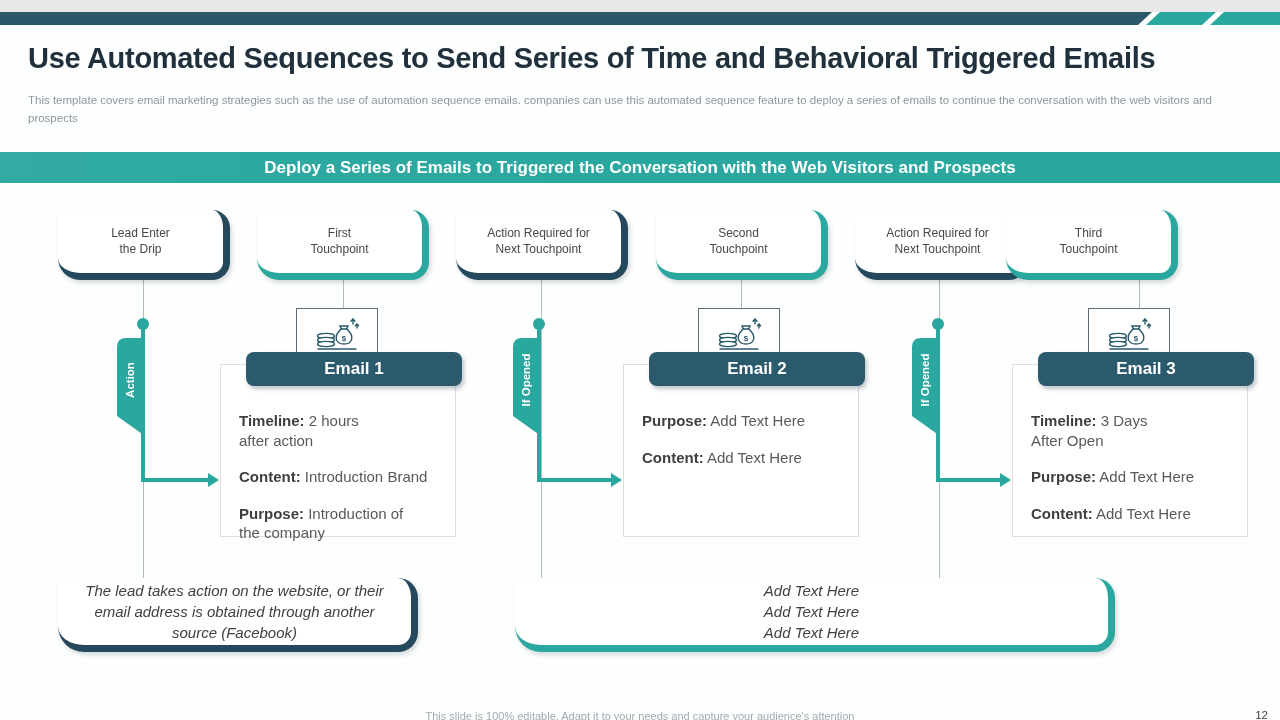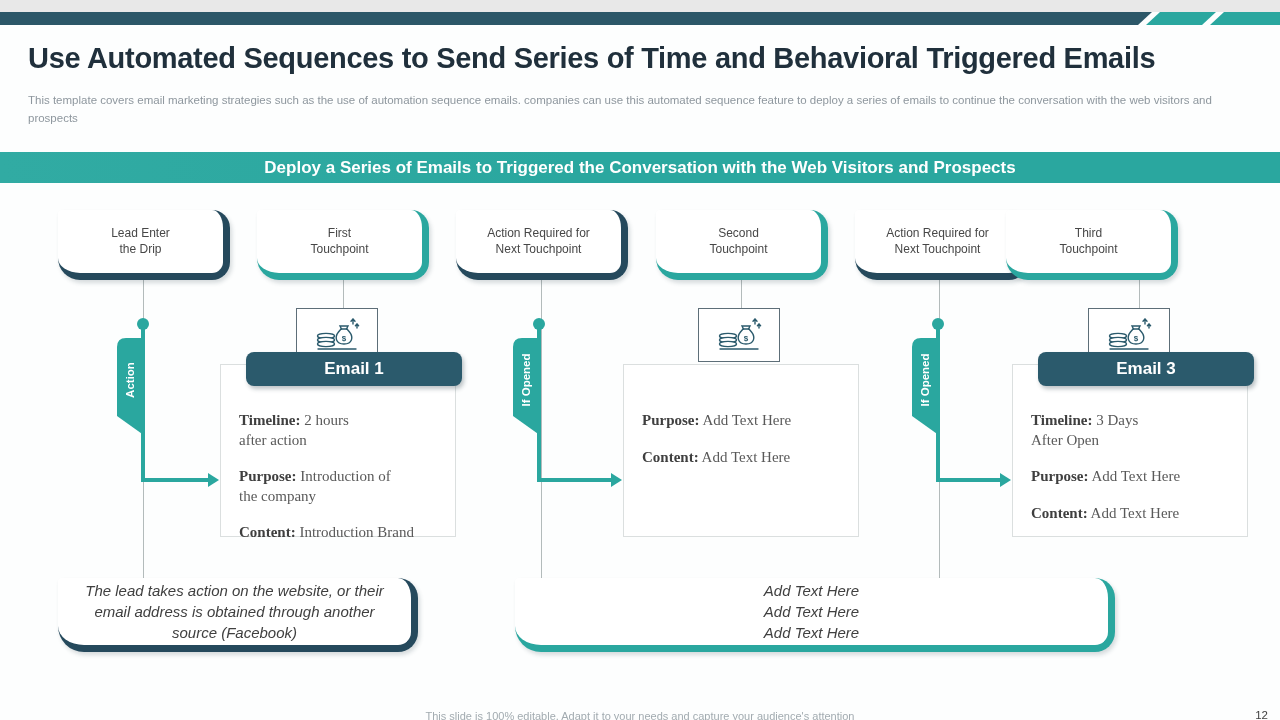--- a/index.html
+++ b/index.html
@@ -41,21 +41,21 @@
   .icon-box { position:absolute; top:296px; width:82px; height:54px;
     background:#ffffff; border:1px solid #5d6e78; display:flex;
     align-items:center; justify-content:center; z-index:2; }
   
   .email-header { position:absolute; top:340px; width:216px; height:34px;
     background:#2b5a6c; border-radius:8px; color:#ffffff; z-index:3;
     font-size:17px; font-weight:700; text-align:center; line-height:34px;
     box-shadow:2px 3px 4px rgba(40,60,70,0.3); }
   .email-card { position:absolute; top:352px; width:236px; height:173px;
     background:#ffffff; border:1px solid #dbdfdf; z-index:1;
-    padding:46px 10px 0 18px; display:flex; flex-direction:column; gap:17px;font-family:Liberation Serif, serif; }
+    padding:46px 10px 0 18px; display:flex; flex-direction:column; gap:17px; }
   .field { font-size:15px; color:#595959; line-height:1.3; }
   .field .lbl { font-weight:700; color:#3f3f3f; }
   .field .val { white-space:pre-line; }
   
   .tline-v { position:absolute; width:4px; background:#2aa79f; }
   .tline-h { position:absolute; height:4px; background:#2aa79f; }
   .dot { position:absolute; width:12px; height:12px; border-radius:50%; background:#2aa79f; }
   .arrow-r { position:absolute; width:0; height:0;
     border-left:11px solid #2aa79f; border-top:7px solid transparent; border-bottom:7px solid transparent; }
   .flag { position:absolute; width:28px; height:98px; }
@@ -179,30 +179,31 @@
   <div class="tline-h" style="left:936px; top:466px; width:64px;"></div>
   <div class="arrow-r" style="left:1000px; top:461px;"></div>
   <svg class="flag" style="left:912px; top:326px;" viewBox="0 0 28 98">
     <path d="M9 0 H28 V98 L0 78 V9 Q0 0 9 0 Z" fill="#2aa79f"></path>
   </svg>
   <div class="ribbon-label" style="left:880px; top:358px;">If Opened</div>
 
   <div class="email-card" style="left:220px;">
     <div class="field"><span class="lbl">Timeline:</span> <span class="val">2 hours
 after action</span></div>
+    <div class="field"><span class="lbl">Content:</span> <span class="val">Introduction Brand</span></div>
     <div class="field"><span class="lbl">Purpose:</span> <span class="val">Introduction of
 the company</span></div>
-    <div class="field"><span class="lbl">Content:</span> <span class="val">Introduction Brand</span></div>
   </div>
   <div class="email-header" style="left:246px;">Email 1</div>
 
   <div class="email-card" style="left:623px;">
     <div class="field"><span class="lbl">Purpose:</span> <span class="val">Add Text Here</span></div>
     <div class="field"><span class="lbl">Content:</span> <span class="val">Add Text Here</span></div>
   </div>
+  <div class="email-header" style="left:649px;">Email 2</div>
 
   <div class="email-card" style="left:1012px;">
     <div class="field"><span class="lbl">Timeline:</span> <span class="val">3 Days
 After Open</span></div>
     <div class="field"><span class="lbl">Purpose:</span> <span class="val">Add Text Here</span></div>
     <div class="field"><span class="lbl">Content:</span> <span class="val">Add Text Here</span></div>
   </div>
   <div class="email-header" style="left:1038px;">Email 3</div>
 
   <div class="bracket callout callout-left navy">The lead takes action on the website, or their

